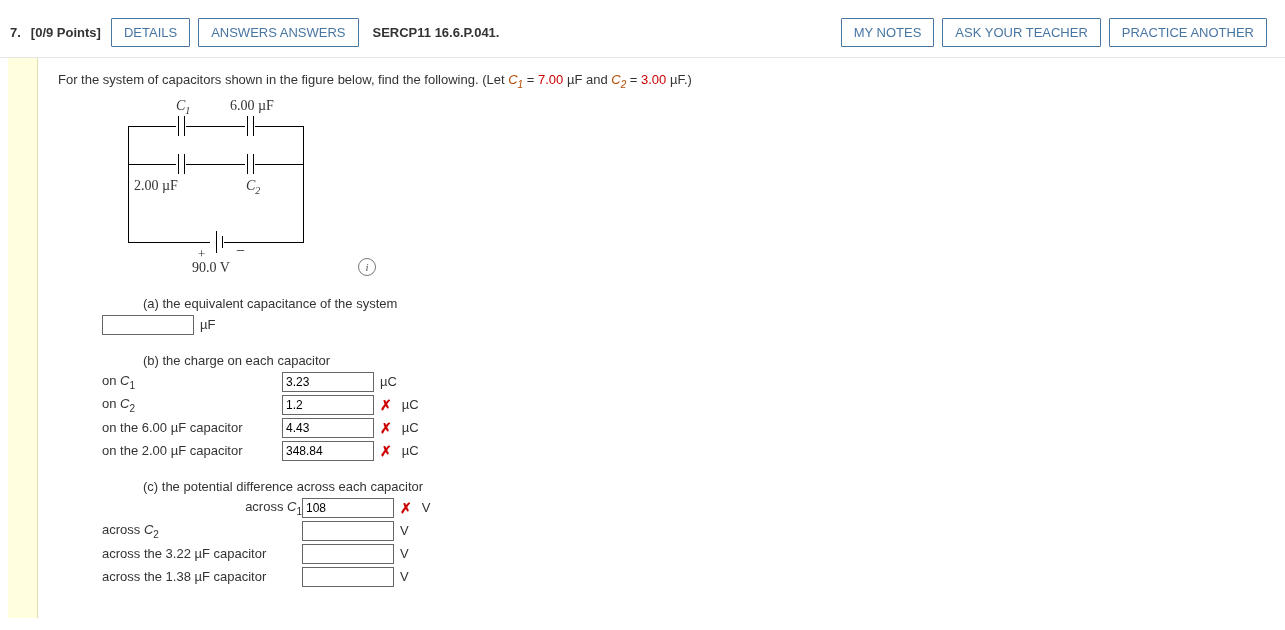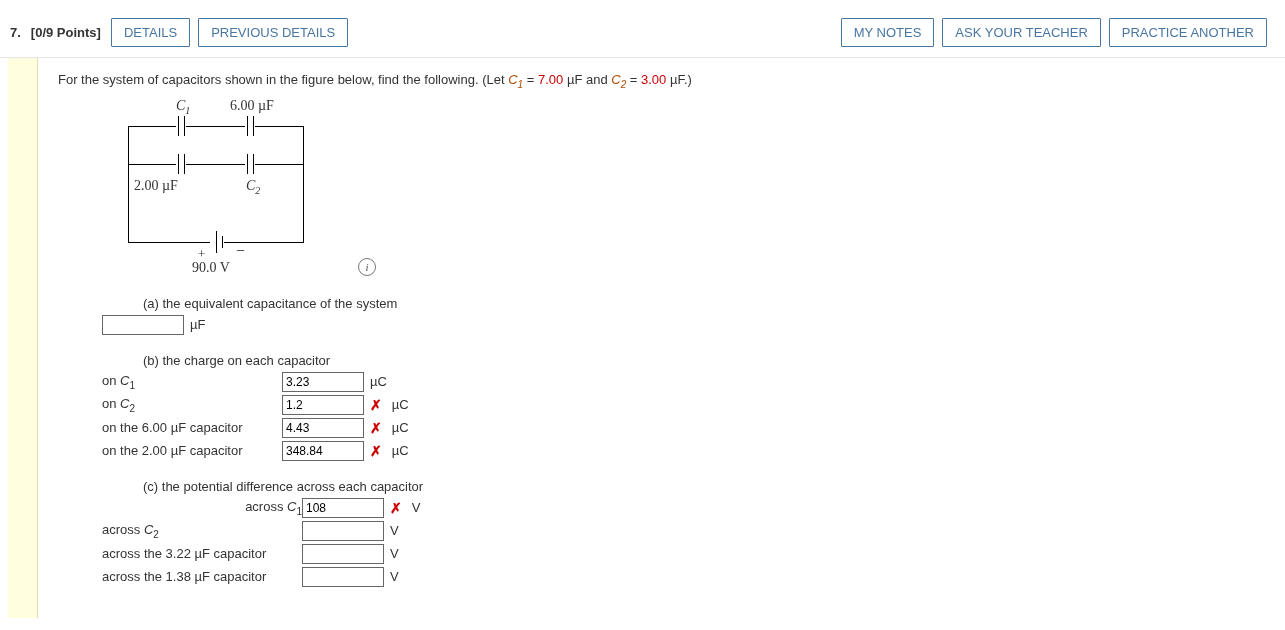--- a/index.html
+++ b/index.html
@@ -49,36 +49,37 @@
   .info-icon {
     display:inline-flex; width:18px; height:18px; border:1px solid #777; border-radius:50%;
     align-items:center; justify-content:center; font-style: italic; font-size:11px; color:#555;
     position: relative; top: 4px;
   }
   .part { margin: 18px 0 0 44px; max-width: 700px;}
   .part-label { margin-bottom: 4px; margin-left: 41px; }
   .answer-row { display:flex; align-items:center; margin-bottom: 3px; }
   .row-label { width: 180px; }
   .ans-input {
-    width: 82px; height: 20px; border:1px solid #666; font-size:12px; padding:1px 3px;
+    width: 92px; height: 20px; border:1px solid #666; font-size:12px; padding:1px 3px;
   }
   .unit { margin-left: 6px; }
   .mark { margin: 0 4px 0 6px; font-weight:bold; font-size:14px;}
   .mark.wrong { color:#cc0000; }
   sub { font-size: 10px; }
   .sub { font-size:10px; vertical-align: sub; }
 </style>
 </head>
 <body>
 
 <div class="header-row">
   <span class="q-num">7.</span>
   <span class="q-num">[0/9 Points]</span>
   <button class="btn">DETAILS</button>
-  <button class="btn">PREVIOUS DETAILS</button>
+  <button class="btn">ANSWERS ANSWERS</button>
+  <span class="ref">SERCP11 16.6.P.041.</span>
   <div class="right-btns">
     <button class="btn">MY NOTES</button>
     <button class="btn">ASK YOUR TEACHER</button>
     <button class="btn">PRACTICE ANOTHER</button>
   </div>
 </div>
 
 <div class="content-wrap">
   <div class="sidebar"></div>
   <div class="content">

